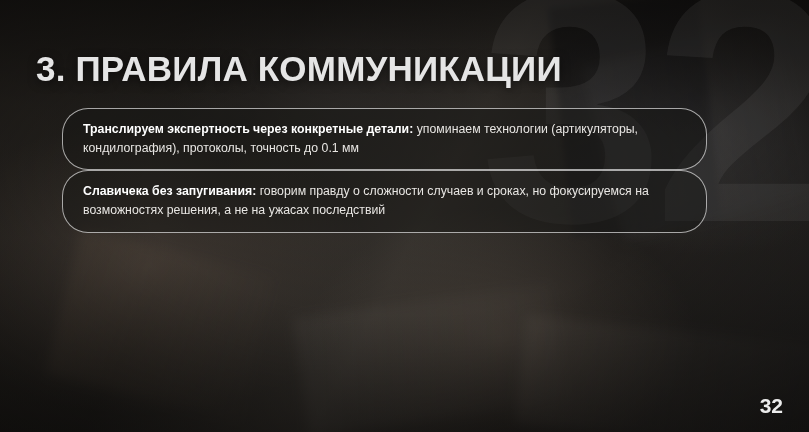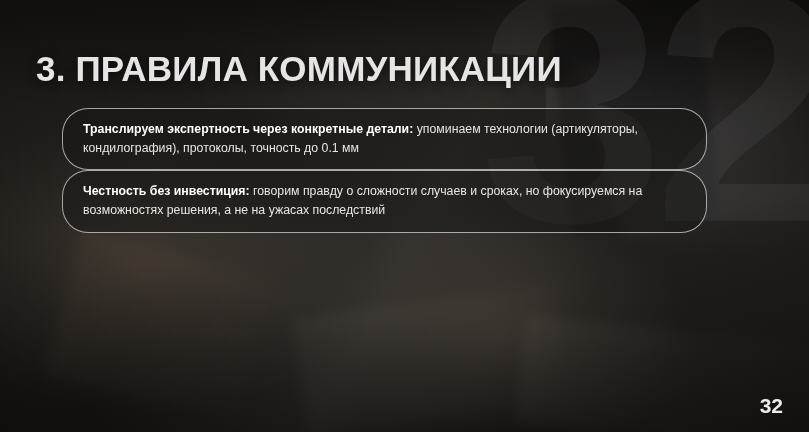--- a/index.html
+++ b/index.html
@@ -135,21 +135,21 @@
 
   <h1 class="title">3. ПРАВИЛА КОММУНИКАЦИИ</h1>
 
   <div class="points">
 
     <div class="pill">
       <span class="lead">Транслируем экспертность через конкретные детали:</span><span class="rest"> упоминаем технологии (артикуляторы, кондилография), протоколы, точность до 0.1 мм</span>
     </div>
 
     <div class="pill">
-      <span class="lead">Честность без инвестиция:</span><span class="rest"> говорим правду о сложности случаев и сроках, но фокусируемся на возможностях решения, а не на ужасах последствий</span>
+      <span class="lead">Славичека без запугивания:</span><span class="rest"> говорим правду о сложности случаев и сроках, но фокусируемся на возможностях решения, а не на ужасах последствий</span>
     </div>
 
 
 
   </div>
 
   <div class="page-num">32</div>
 
 </div>
 

